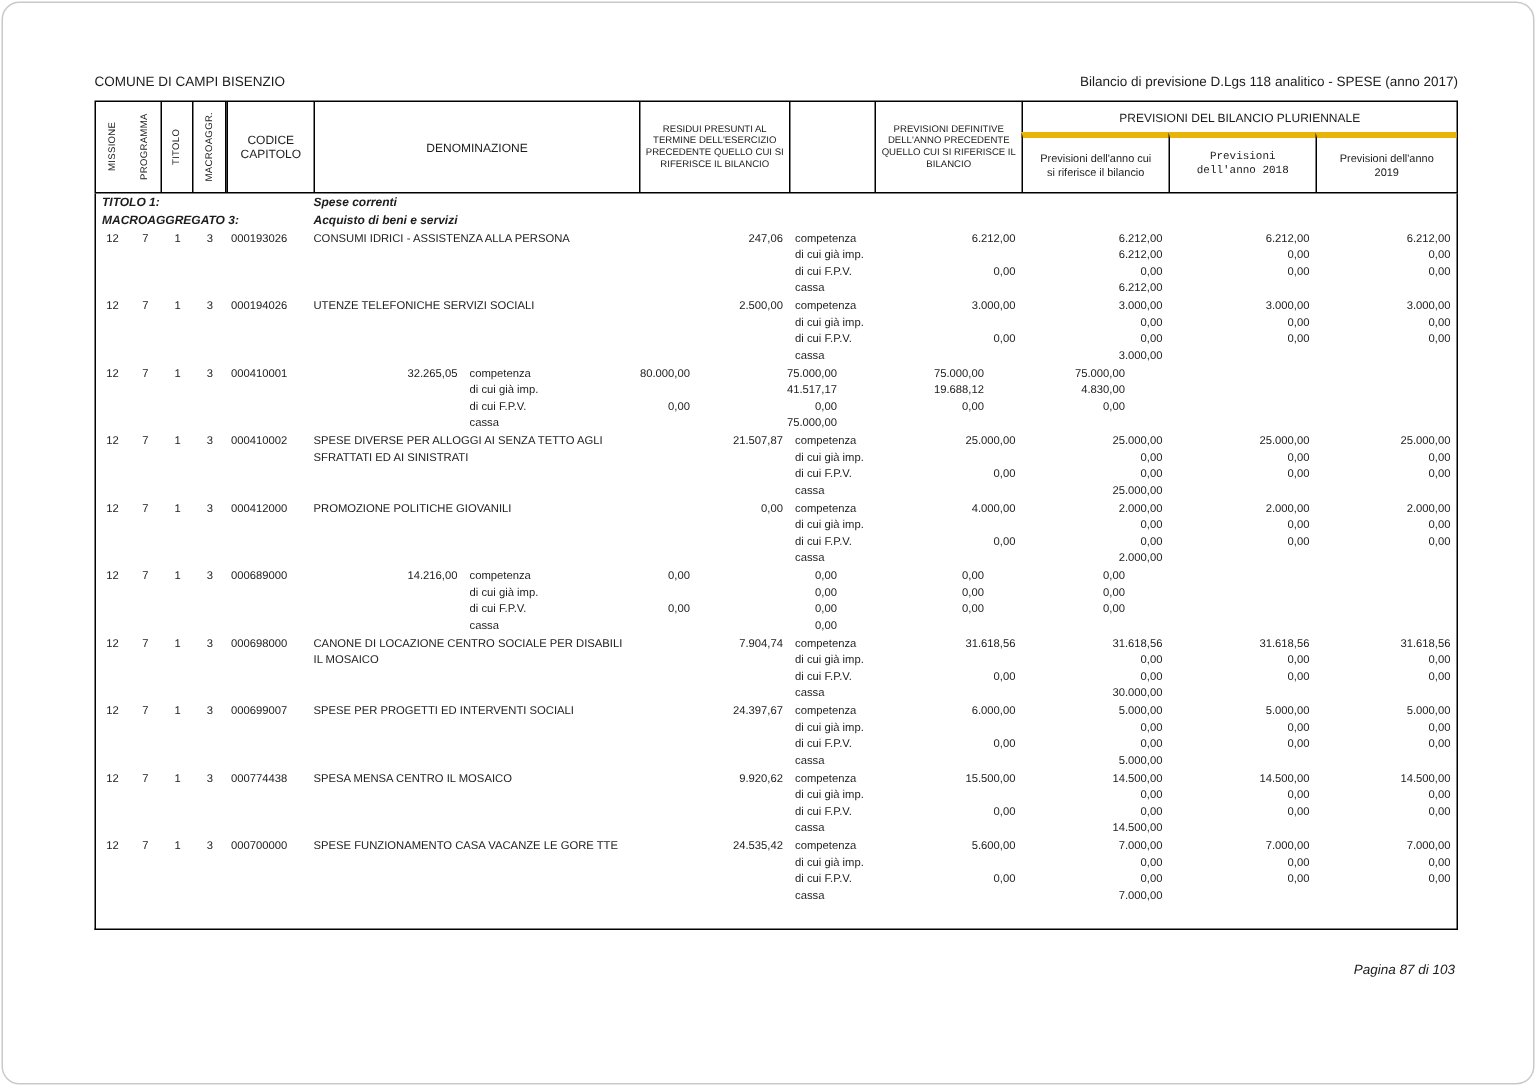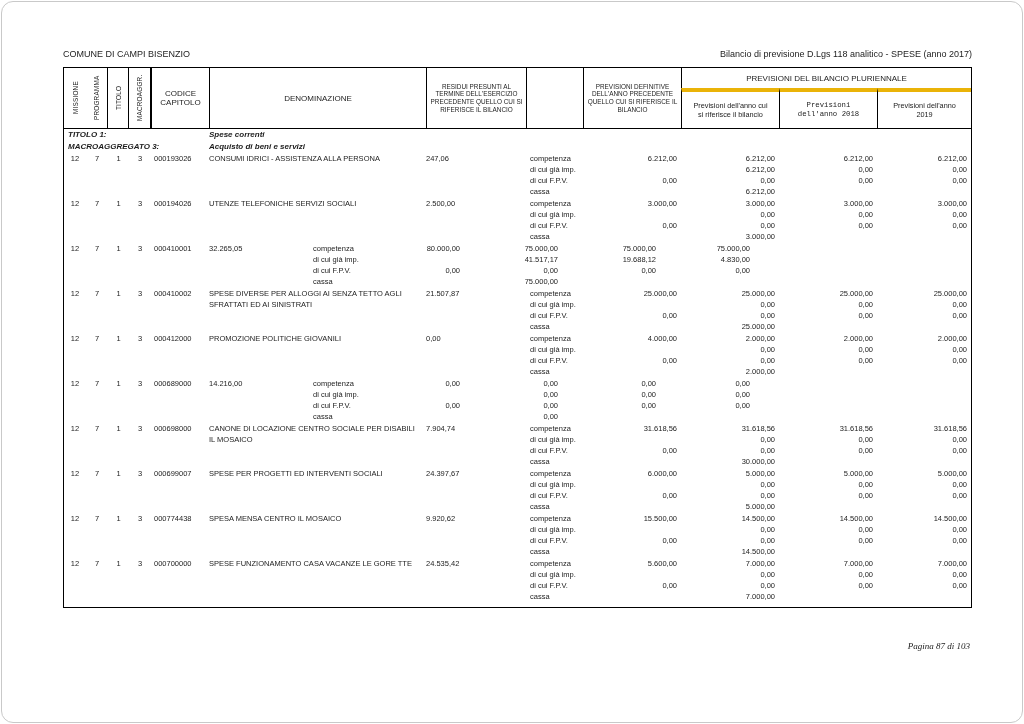--- a/index.html
+++ b/index.html
@@ -16,38 +16,38 @@
       text-align:center;overflow:hidden;}
   .th:first-child{border-left:none;}
   .span2{grid-row:1/3;}
   .rot{writing-mode:vertical-rl;transform:rotate(180deg);font-size:6.4px;letter-spacing:.2px;}
   .h-cod,.h-den{font-size:8px;}
   .h-small{font-size:6.4px;line-height:7.6px;padding:0 2px;}
   .h-plur{grid-column:10/13;grid-row:1;font-size:8px;}
   .h-year{grid-row:2;border-top:4px solid #eab308;font-size:7.3px;line-height:9px;padding:0 8px;}
   .y1{grid-column:10;} .y2{grid-column:11;font-family:Liberation Mono, monospace;} .y3{grid-column:12;}
   
-  .tbody{border:1px solid #000;border-top:none;overflow:hidden;min-height:478px;}
+  .tbody{border:1px solid #000;border-top:none;overflow:hidden;padding-bottom:12px;min-height:478px;}
   .srow{display:flex;font-size:8px;font-weight:bold;font-style:italic;line-height:12px;}
   .srow .slabel{width:145px;padding-left:4px;box-sizing:border-box;flex:none;}
   .srow .svalue{flex:1;}
   .drow{display:flex;margin-bottom:1px;font-size:7.5px;line-height:11px;}
   .c{box-sizing:border-box;flex:none;}
   .cm,.cp,.ct,.cg{text-align:center;}
   .cm{width:22px}.cp{width:22px}.ct{width:21px}.cg{width:22px}
   .ccod{width:58px;padding-left:3px;}
   .cden{width:217px;padding-right:8px;}
-  .cres{width:100px;padding-right:4px;}
+  .cres{width:100px;text-align:right;padding-right:4px;}
   .clab{width:57px;padding-left:4px;}
   .cv{width:98px;text-align:right;padding-right:4px;}
   .cv.last{width:94px;}
   .ln{height:11px;}
   
   .footer{position:absolute;left:63px;top:641px;width:907px;text-align:right;
-          font-size:9px;font-style:italic;font-family:Liberation Serif, serif;}
+          font-size:9px;font-style:italic;}
 </style>
 </head>
 <body>
 
 <div class="frame"></div>
 
 <div class="doc">
   <div class="titlebar">
     <span>COMUNE DI CAMPI BISENZIO</span>
     <span>Bilancio di previsione D.Lgs 118 analitico - SPESE (anno 2017)</span>

